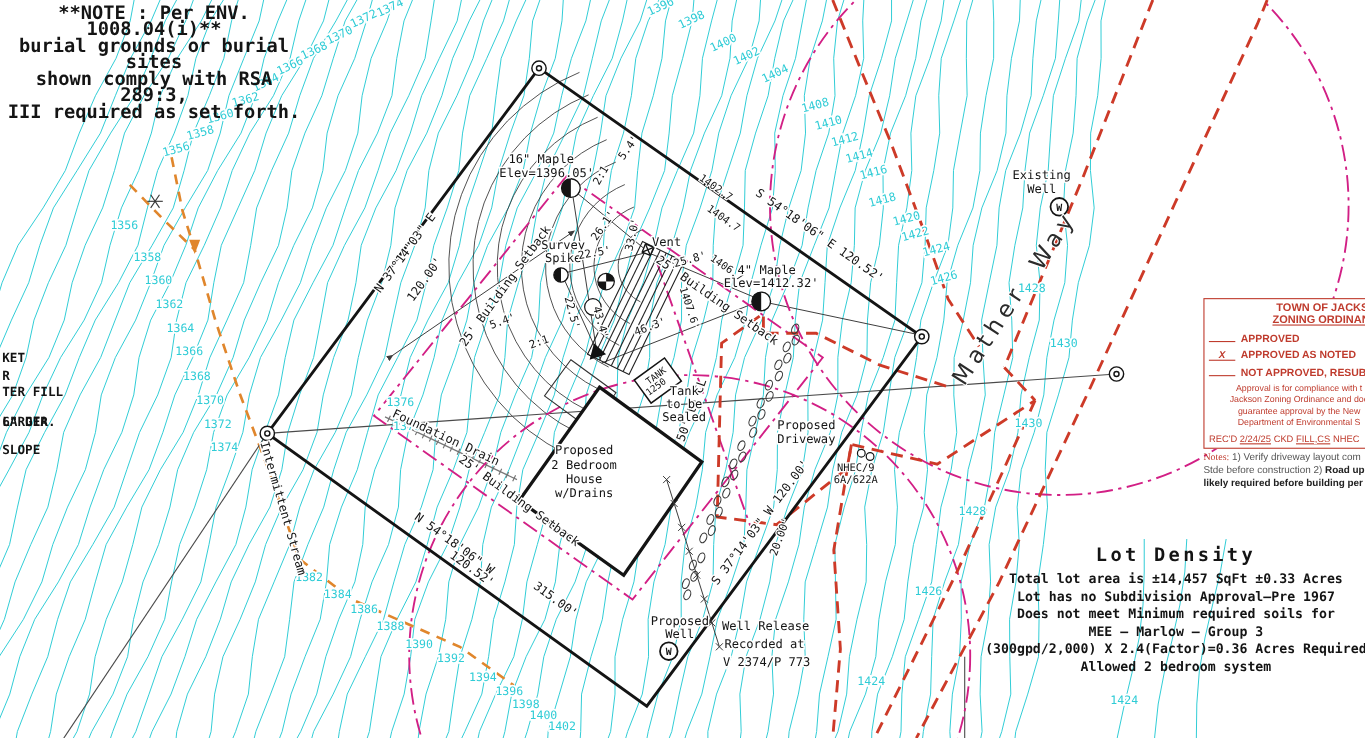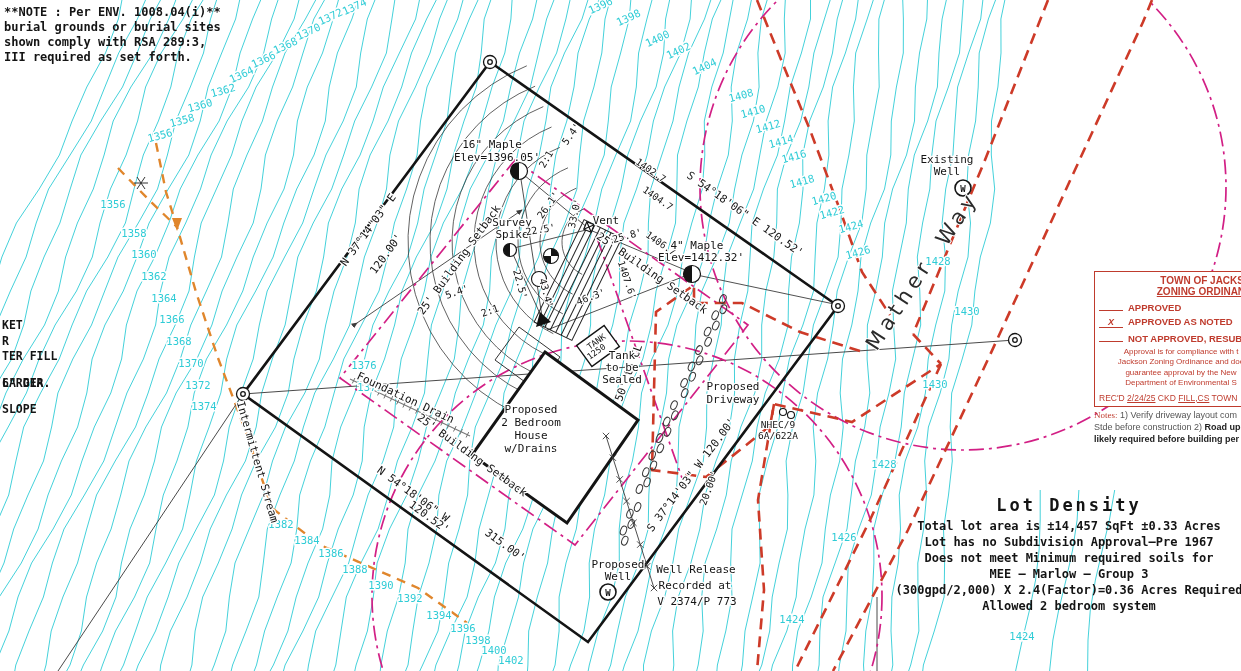--- a/index.html
+++ b/index.html
@@ -32,22 +32,22 @@
   
   #labels text{text-anchor:middle;}
   #labels .cy{font:10.5px "DejaVu Sans Mono",monospace;fill:var(--contour);paint-order:stroke;stroke:#fff;stroke-width:3;}
   #labels .bk{font:11px "DejaVu Sans Mono",monospace;fill:#141414;paint-order:stroke;stroke:#fff;stroke-width:2.6;}
   #labels .dm{font:10px "DejaVu Sans Mono",monospace;fill:#141414;paint-order:stroke;stroke:#fff;stroke-width:2.4;}
   #labels .sp{font:9.5px "DejaVu Sans Mono",monospace;fill:#141414;paint-order:stroke;stroke:#fff;stroke-width:2.2;}
   #labels .tk{font:8.5px "DejaVu Sans Mono",monospace;fill:#141414;}
   #labels .rd{font:21px "DejaVu Sans",sans-serif;fill:#2b2b2b;letter-spacing:5px;paint-order:stroke;stroke:#fff;stroke-width:2;}
 
   
-  .envnote{position:absolute;left:4px;top:5px;width:272px;text-align:left;
-           font-size:12px;line-height:15px;font-weight:bold;}
+  .envnote{position:absolute;left:4px;top:5px;width:272px;text-align:center;
+           font-size:17px;line-height:15px;font-weight:bold;}
   .lleg span{position:absolute;left:2px;font-size:11.5px;font-weight:bold;white-space:nowrap;}
 
   .zbox{position:absolute;left:1094px;top:271px;width:164px;border:1.5px solid var(--zoning_red);
         background:#fff;padding:3px 4px;color:var(--zoning_red);
         font-family:"Liberation Sans",sans-serif;}
   .zt{font-size:10px;font-weight:bold;text-align:right;padding-right:4px;white-space:nowrap;}
   .zt2{text-decoration:underline;}
   .zrow{font-size:9.5px;font-weight:bold;margin:3px 0;white-space:nowrap;}
   .zblank{display:inline-block;min-width:24px;border-bottom:1px solid currentColor;
           text-align:center;font-style:italic;font-size:9px;height:10px;line-height:10px;margin-right:5px;}
@@ -497,21 +497,21 @@
       <div>Approval is for compliance with t</div>
       <div>Jackson Zoning Ordinance and doe</div>
       <div>guarantee approval by the New</div>
       <div>Department of Environmental S</div>
     </div>
     <div class="zrecd">
       <span>REC'D</span>
       <span class="zu">2/24/25</span>
       <span>CKD</span>
       <span class="zu">FILL,CS</span>
-      <span>TOWN</span>
+      <span>NHEC</span>
     </div>
   </div>
 
   <div class="znotes">
     <div><span class="red">Notes:</span><span> 1) Verify driveway layout com</span></div>
     <div><span>Stde before construction 2) </span><b>Road up</b></div>
     <div><b>likely required before building per</b></div>
   </div>
 
   <div class="lotdensity">

